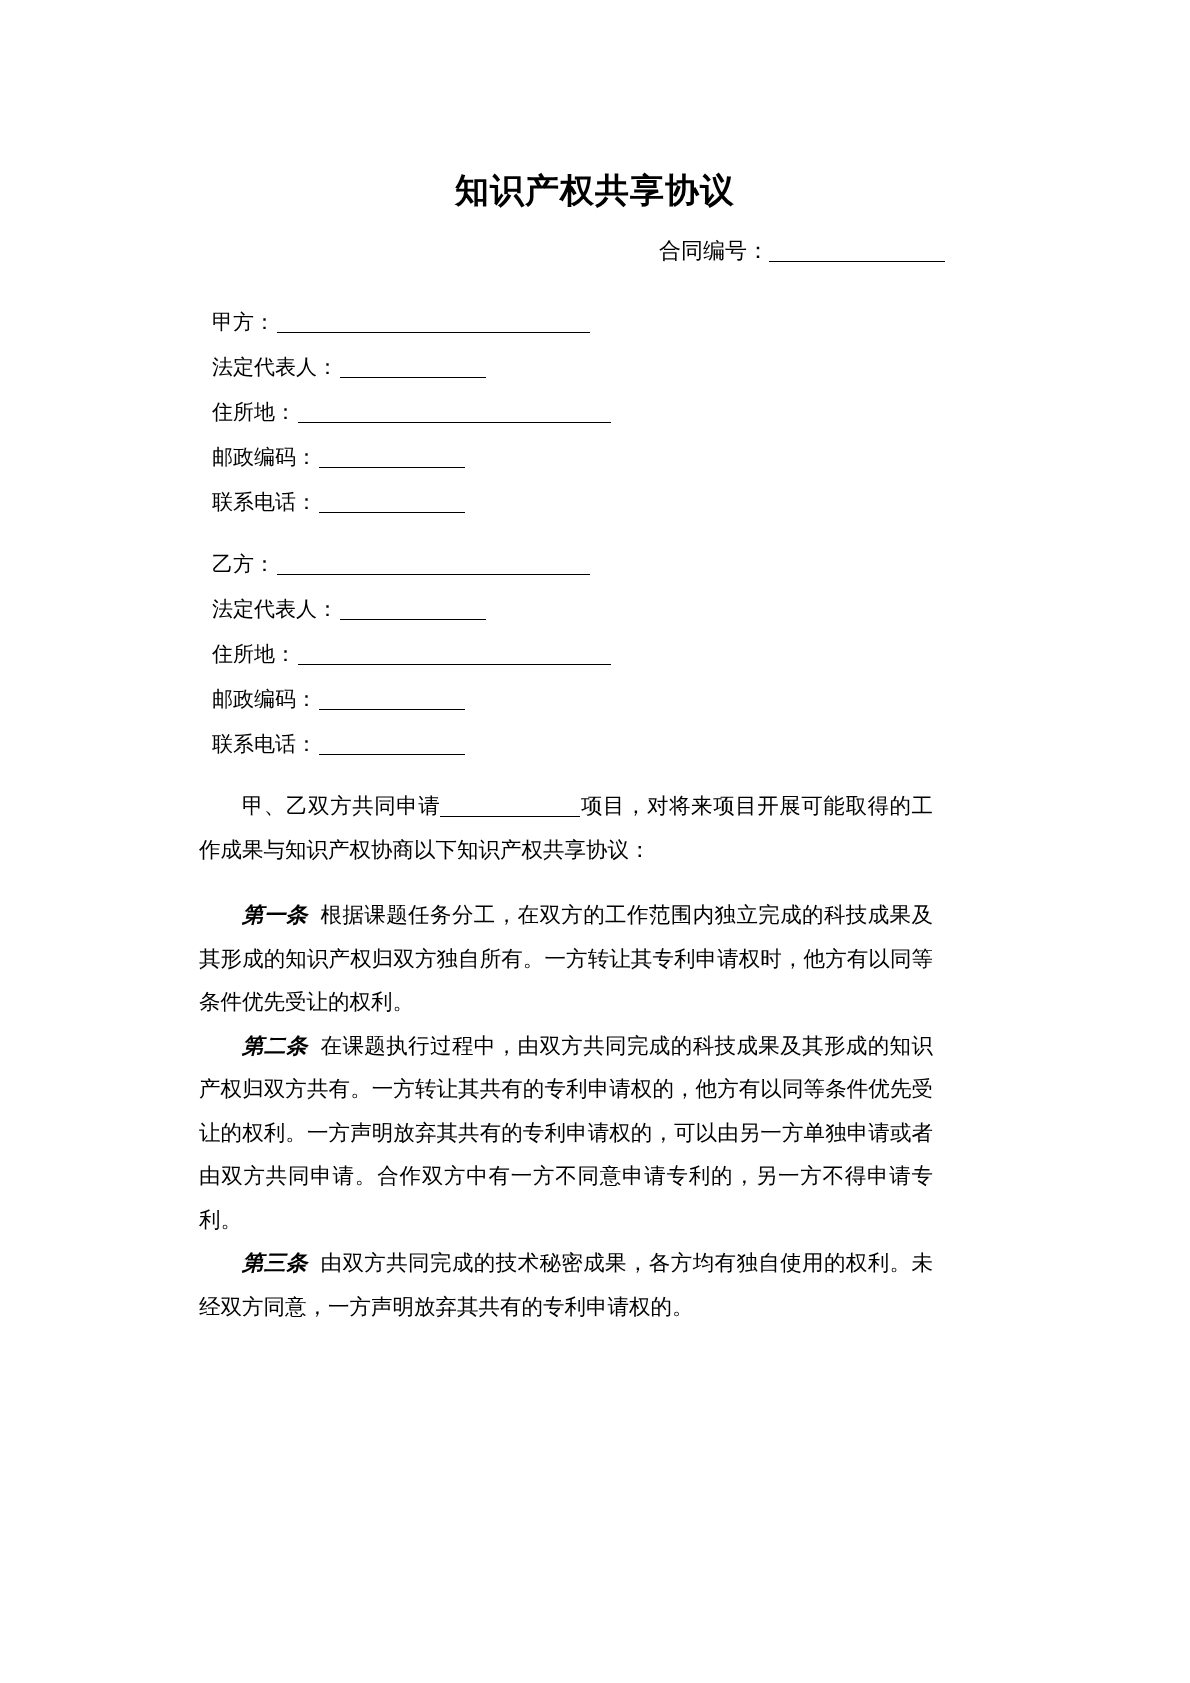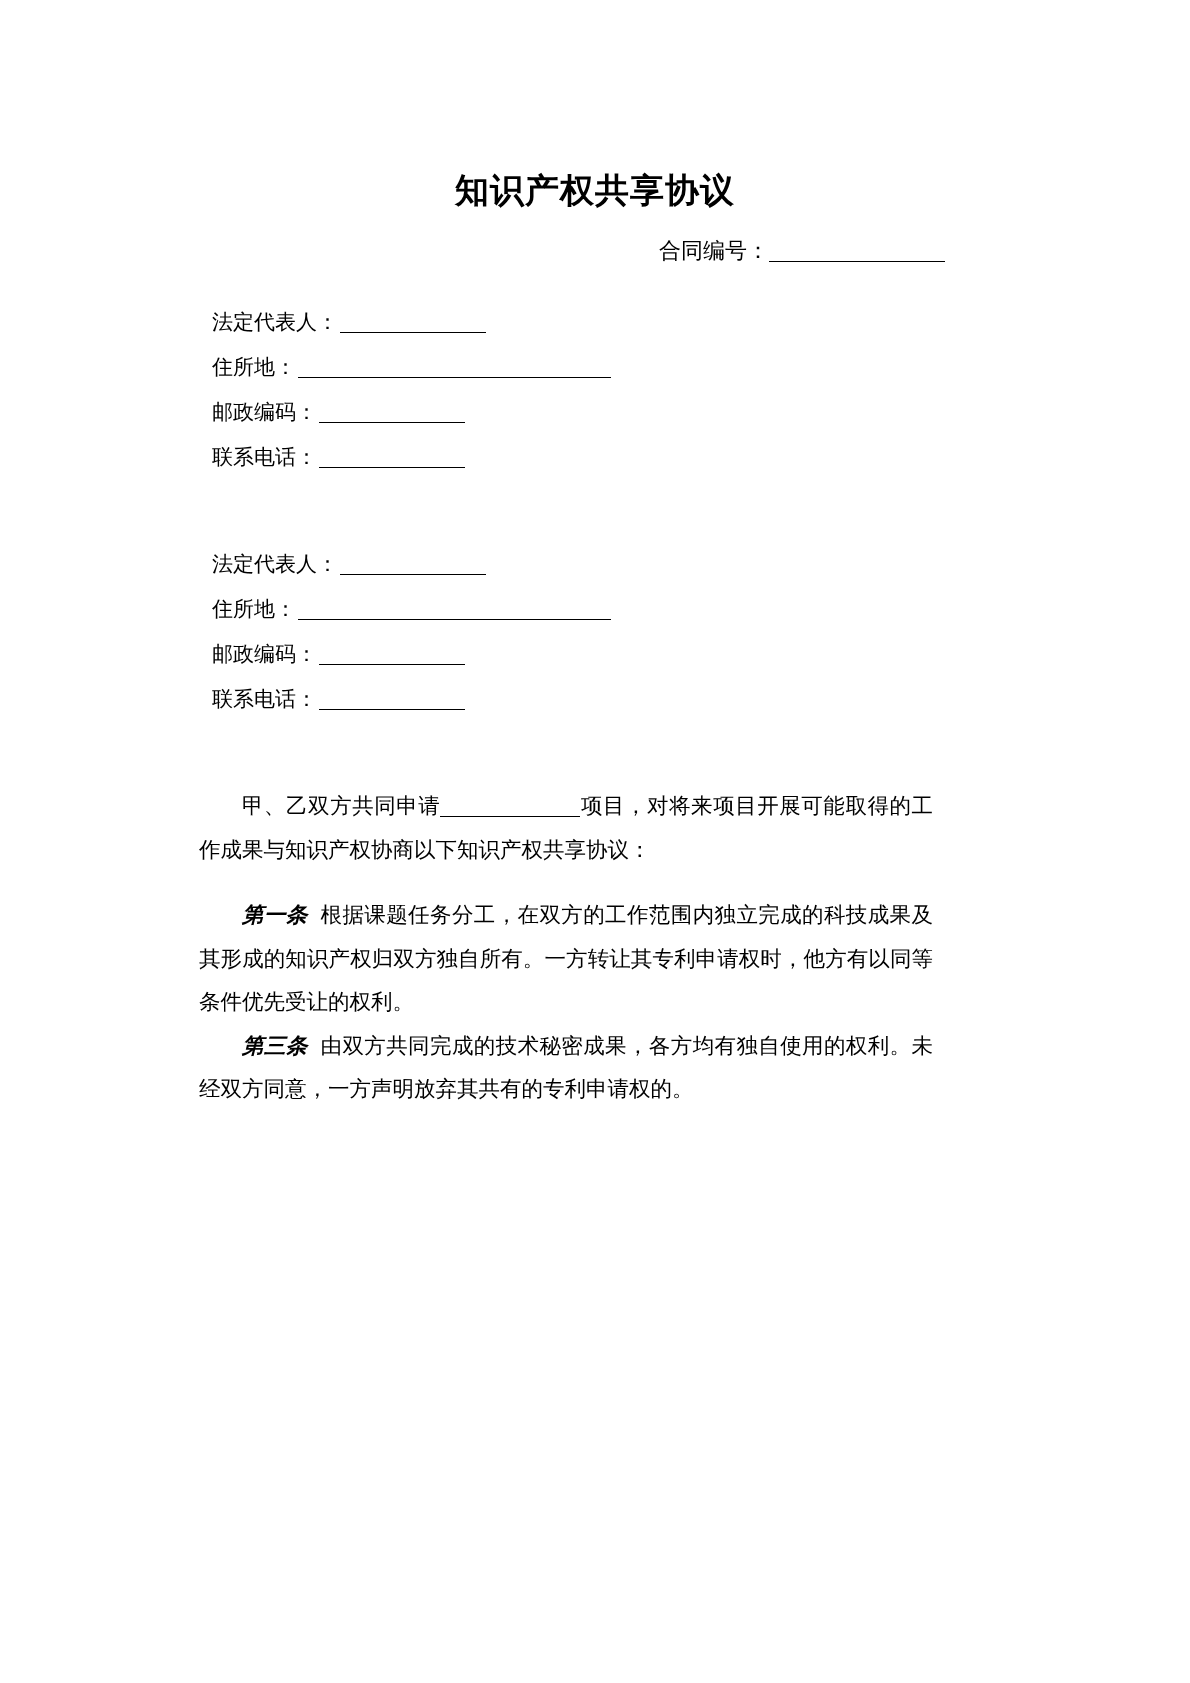--- a/index.html
+++ b/index.html
@@ -104,35 +104,38 @@
 
 <div class="page">
 
   <div class="doc-title">知识产权共享协议</div>
 
   <div class="contract-no">
     <span>合同编号：</span><span class="blank" style="width:176px"></span>
   </div>
 
   <div class="party-block" id="party-a" style="top:300px;">
+      <div class="field-row"><span class="field-label">甲方：</span><span class="blank-line bl-long"></span></div>
       <div class="field-row"><span class="field-label">法定代表人：</span><span class="blank-line bl-short"></span></div>
       <div class="field-row"><span class="field-label">住所地：</span><span class="blank-line bl-long"></span></div>
       <div class="field-row"><span class="field-label">邮政编码：</span><span class="blank-line bl-short"></span></div>
       <div class="field-row"><span class="field-label">联系电话：</span><span class="blank-line bl-short"></span></div>
     </div>
 
   <div class="party-block" id="party-b" style="top:542px;">
+      <div class="field-row"><span class="field-label">乙方：</span><span class="blank-line bl-long"></span></div>
       <div class="field-row"><span class="field-label">法定代表人：</span><span class="blank-line bl-short"></span></div>
       <div class="field-row"><span class="field-label">住所地：</span><span class="blank-line bl-long"></span></div>
       <div class="field-row"><span class="field-label">邮政编码：</span><span class="blank-line bl-short"></span></div>
       <div class="field-row"><span class="field-label">联系电话：</span><span class="blank-line bl-short"></span></div>
     </div>
 
   <div class="body-text" style="top:784px;">
     <p><span>甲、乙双方共同申请</span><span class="inline-blank"></span><span>项目，对将来项目开展可能取得的工作成果与知识产权协商以下知识产权共享协议：</span></p>
   </div>
 
   <div class="body-text" id="articles" style="top:893px;">
       <p><span class="article-no">第一条</span><span>根据课题任务分工，在双方的工作范围内独立完成的科技成果及其形成的知识产权归双方独自所有。一方转让其专利申请权时，他方有以同等条件优先受让的权利。</span></p>
+      <p><span class="article-no">第二条</span><span>在课题执行过程中，由双方共同完成的科技成果及其形成的知识产权归双方共有。一方转让其共有的专利申请权的，他方有以同等条件优先受让的权利。一方声明放弃其共有的专利申请权的，可以由另一方单独申请或者由双方共同申请。合作双方中有一方不同意申请专利的，另一方不得申请专利。</span></p>
       <p><span class="article-no">第三条</span><span>由双方共同完成的技术秘密成果，各方均有独自使用的权利。未经双方同意，一方声明放弃其共有的专利申请权的。</span></p>
     </div>
 
 </div>
 
 </body></html>

